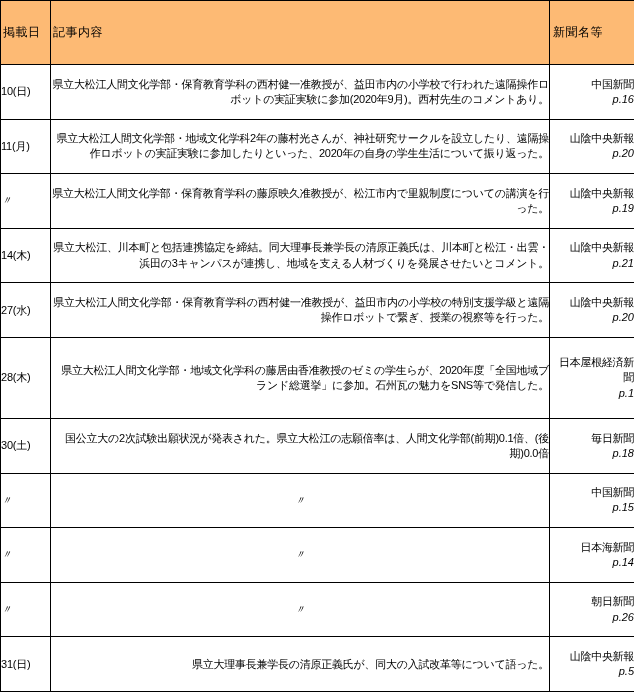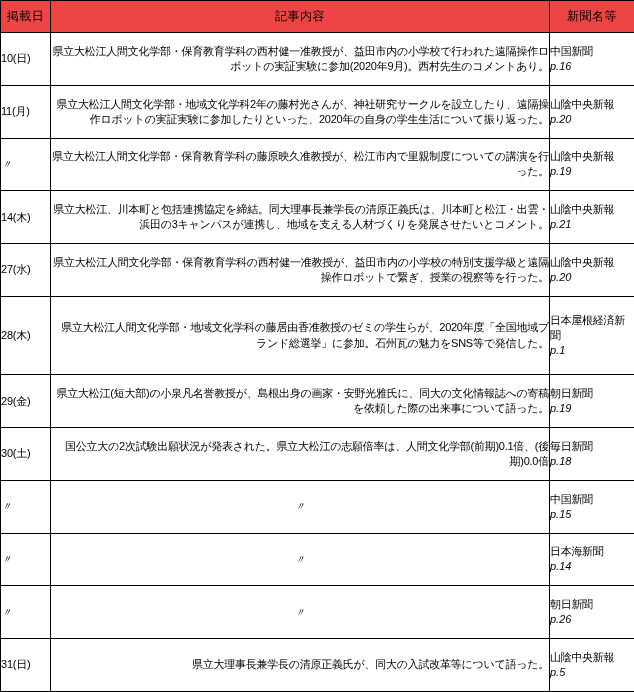--- a/index.html
+++ b/index.html
@@ -29,29 +29,29 @@
   table.media-table th,
   table.media-table td {
     border: 1px solid #000000;
     padding: 0;
     vertical-align: middle;
     font-weight: normal;
     font-size: 11px;
     line-height: 1.38;
   }
   table.media-table thead th {
-    background: #ef4444;
-    text-align: center;
+    background: #fdba74;
+    text-align: left;
     height: 31px;
     font-size: 12px;
     letter-spacing: 0.5px;
     margin-top: 34px;
   }
   thead th.th-date   { padding: 0 2px; }
-  thead th.th-body   { padding: 0 2px; }
+  thead th.th-body   { padding: 16px 2px; }
   thead th.th-paper  { padding: 0 3px; text-align: left; }
 
   td.cell-date {
     text-align: left;
     font-size: 11.5px;
     letter-spacing: -0.2px;
     white-space: nowrap;
     padding: 0 1px;
   }
   td.cell-date.ditto {
@@ -65,21 +65,21 @@
     font-size: 11.2px;
     line-height: 1.42;
     letter-spacing: -0.25px;
   }
   td.cell-body.ditto {
     text-align: center;
     font-style: italic;
     letter-spacing: 0;
   }
   td.cell-paper {
-    text-align: left;
+    text-align: right;
     vertical-align: middle;
     padding: 3px 2px 3px 4px;
     font-size: 11.2px;
     line-height: 1.32;
     letter-spacing: -0.3px;
   }
   td.cell-paper .paper-name { display: block; white-space: normal; }
   td.cell-paper .paper-page { display: block; letter-spacing: 0; font-style: italic; }
 </style>
 </head>
@@ -141,28 +141,20 @@
       </tr>
       <tr>
         <td class="cell-date">28(木)</td>
         <td class="cell-body">県立大松江人間文化学部・地域文化学科の藤居由香准教授のゼミの学生らが、2020年度「全国地域ブランド総選挙」に参加。石州瓦の魅力をSNS等で発信した。</td>
         <td class="cell-paper">
           <span class="paper-name">日本屋根経済新聞</span>
           <span class="paper-page">p.1</span>
         </td>
       </tr>
       <tr>
-        <td class="cell-date">29(金)</td>
-        <td class="cell-body">県立大松江(短大部)の小泉凡名誉教授が、島根出身の画家・安野光雅氏に、同大の文化情報誌への寄稿を依頼した際の出来事について語った。</td>
-        <td class="cell-paper">
-          <span class="paper-name">朝日新聞</span>
-          <span class="paper-page">p.19</span>
-        </td>
-      </tr>
-      <tr>
         <td class="cell-date">30(土)</td>
         <td class="cell-body">国公立大の2次試験出願状況が発表された。県立大松江の志願倍率は、人間文化学部(前期)0.1倍、(後期)0.0倍</td>
         <td class="cell-paper">
           <span class="paper-name">毎日新聞</span>
           <span class="paper-page">p.18</span>
         </td>
       </tr>
       <tr>
         <td class="cell-date ditto">〃</td>
         <td class="cell-body ditto">〃</td>

